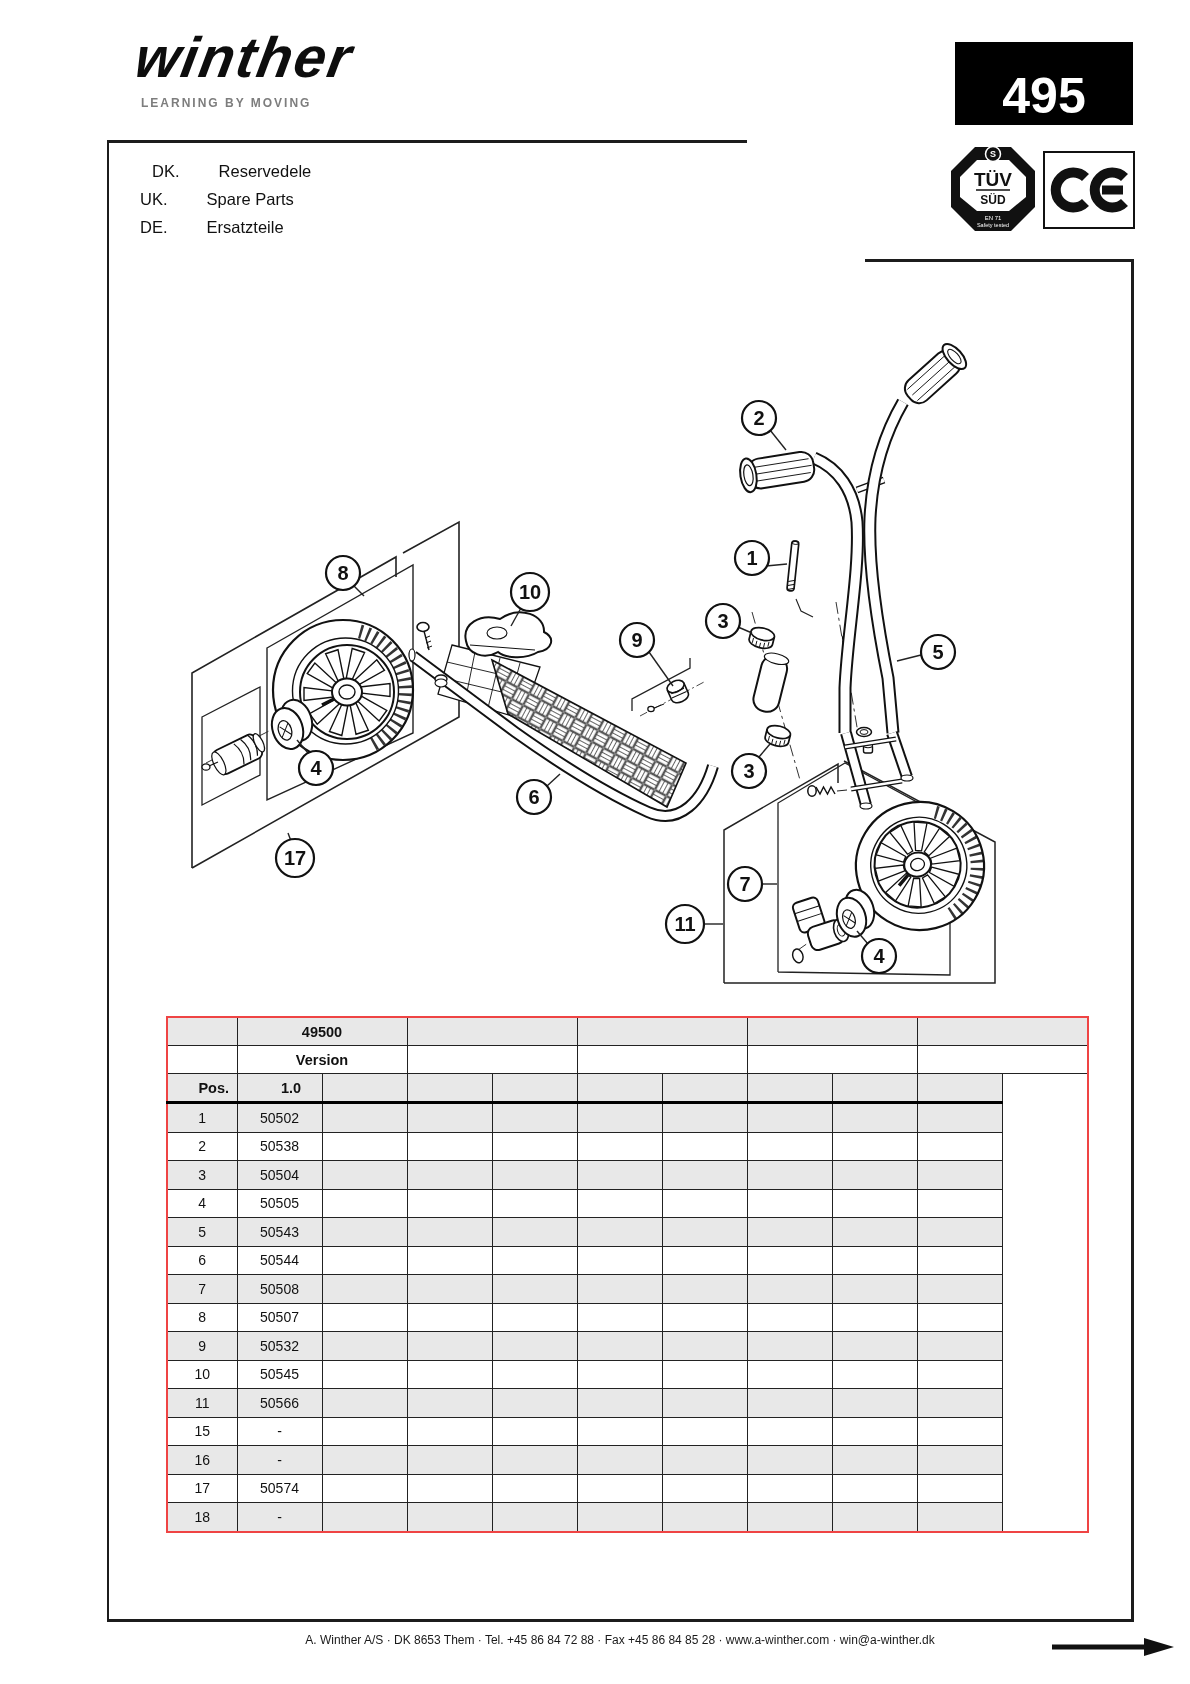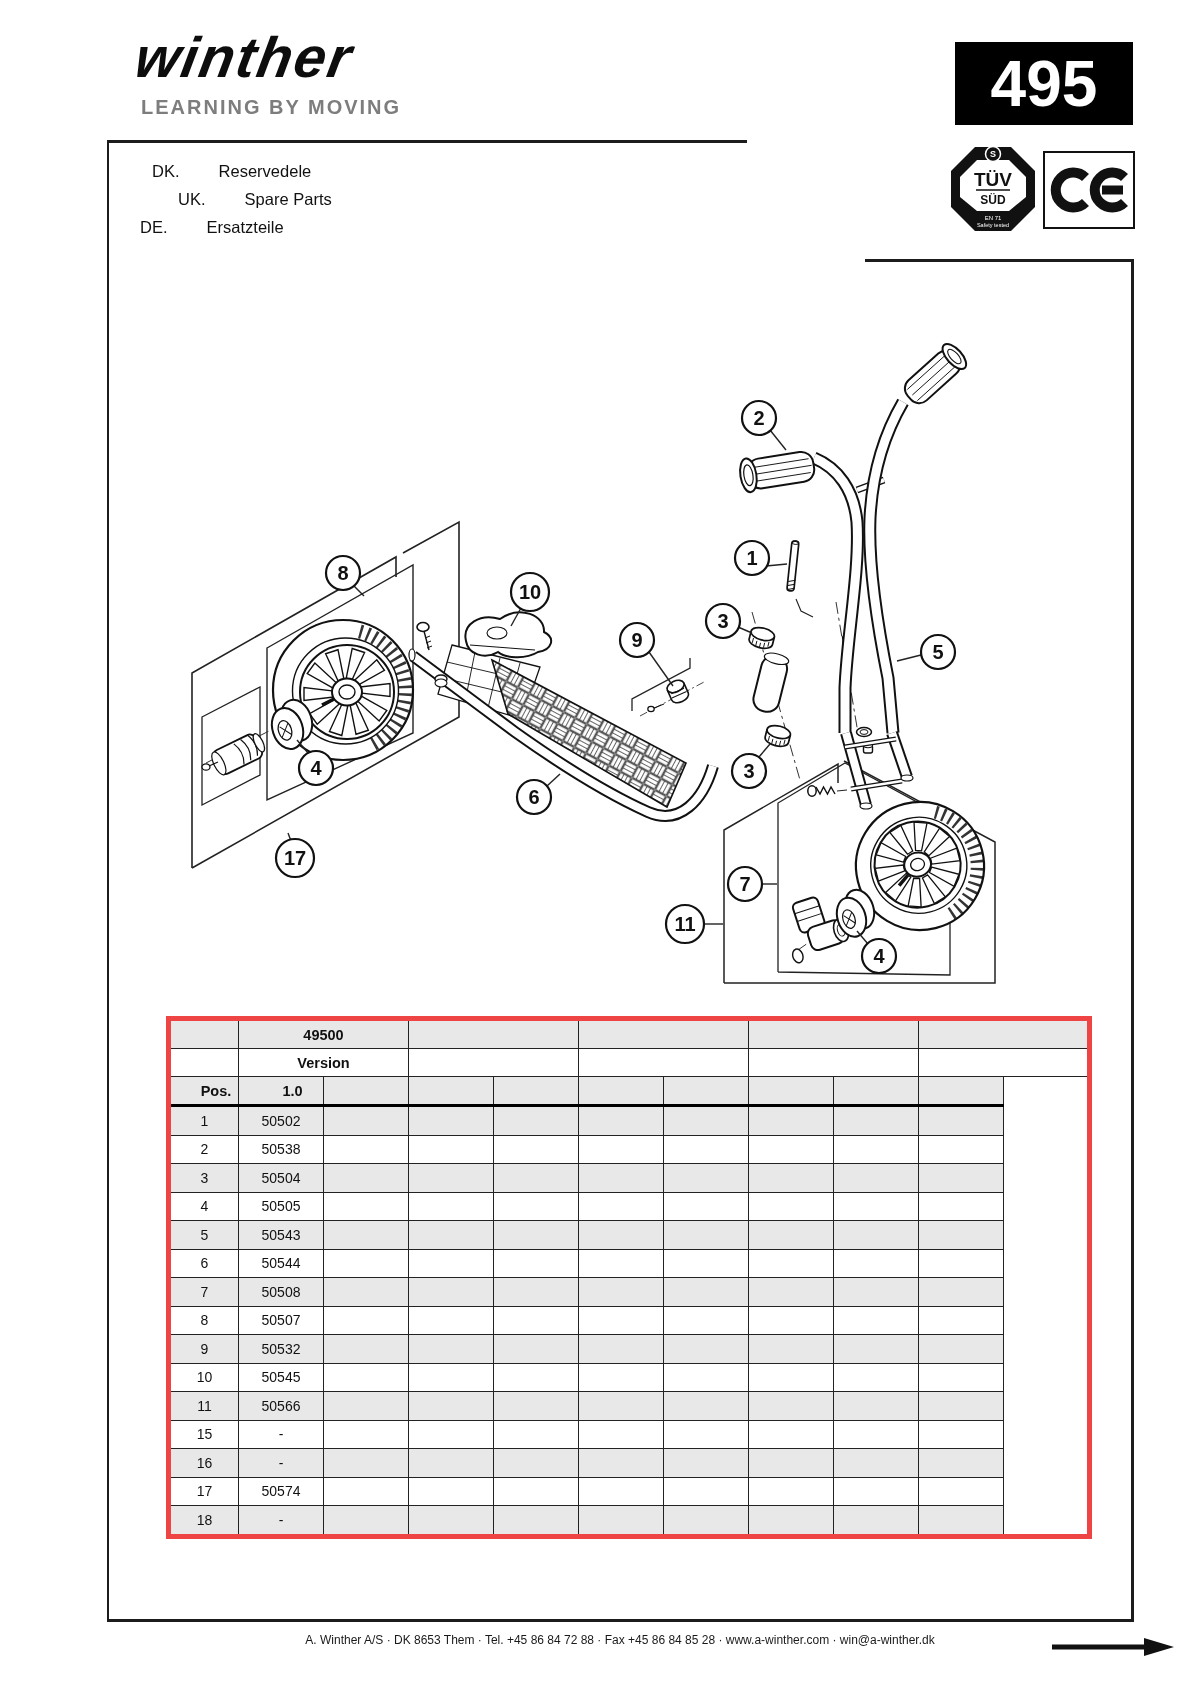--- a/index.html
+++ b/index.html
@@ -2,30 +2,30 @@
 <html><head>
 <meta charset="utf-8">
 <style>
   html,body{margin:0;padding:0;background:#fff;}
   body{width:1190px;height:1684px;position:relative;font-family:"Liberation Sans",sans-serif;color:#111;overflow:hidden;}
   .abs{position:absolute;}
   
   .frame{position:absolute;background:#1c1c1c;}
   
   #logo{left:136px;top:24px;font-size:57px;font-weight:bold;font-style:italic;letter-spacing:2px;transform:skewX(-10deg);color:#0d0d0d;}
-  #tagline{left:141px;top:96px;font-size:20px;font-weight:bold;color:#7d7d7d;letter-spacing:2px;}
+  #tagline{left:141px;top:96px;font-size:12px;font-weight:bold;color:#7d7d7d;letter-spacing:2px;}
   
-  #pagebox{left:955px;top:42px;width:178px;height:83px;background:#000;color:#fff;display:flex;align-items:center;justify-content:center;font-size:64px;font-weight:bold;}
+  #pagebox{left:955px;top:42px;width:178px;height:83px;background:#000;color:#fff;display:flex;align-items:flex-end;justify-content:center;font-size:50px;font-weight:bold;}
   
   .langrow{position:absolute;left:140px;font-size:16.5px;}
   .langrow .code{display:inline-block;width:62px;}
   
   #parts-table{position:absolute;left:166px;top:1016px;border-collapse:collapse;table-layout:fixed;}
   #parts-table td{border:1px solid #222;text-align:center;vertical-align:middle;font-size:14px;padding:0;overflow:hidden;white-space:nowrap;}
-  #parts-table{border:5px solid #ef4444;}
+  #parts-table{border:2px solid #ef4444;}
   #parts-table tr.h td{height:27px;font-weight:bold;font-size:14.5px;}
   #parts-table tr.ph td{border-bottom:3px solid #000;padding-left:23px;}
   #parts-table tbody td{height:27.5px;}
   #parts-table tbody tr:nth-child(odd){background:#e8e8e8;}
   
   #footer-text{left:107px;top:1633px;width:1026px;text-align:center;font-size:12px;color:#1a1a1a;}
   svg text{font-family:"Liberation Sans",sans-serif;}
 </style>
 </head>
 <body>
@@ -40,21 +40,21 @@
 <div class="frame" style="left:107px;top:140px;width:640px;height:3px;"></div>
 <div class="frame" style="left:865px;top:259px;width:269px;height:3px;"></div>
 <div class="frame" style="left:107px;top:140px;width:2px;height:1482px;"></div>
 <div class="frame" style="left:1131px;top:259px;width:3px;height:1363px;"></div>
 <div class="frame" style="left:107px;top:1619px;width:1027px;height:3px;"></div>
 
 <div class="langrow" style="top:162px;margin-left:12px;">
   <span class="code">DK.</span>
   <span>Reservedele</span>
 </div>
-<div class="langrow" style="top:190px;margin-left:38px;">
+<div class="langrow" style="top:190px;">
   <span class="code">UK.</span>
   <span>Spare Parts</span>
 </div>
 <div class="langrow" style="top:218px;">
   <span class="code">DE.</span>
   <span>Ersatzteile</span>
 </div>
 
 <svg class="abs" style="left:948px;top:144px;" width="90" height="90" viewBox="0 0 90 90">
   <polygon points="27,3 63,3 87,27 87,63 63,87 27,87 3,63 3,27" fill="#111"></polygon>

